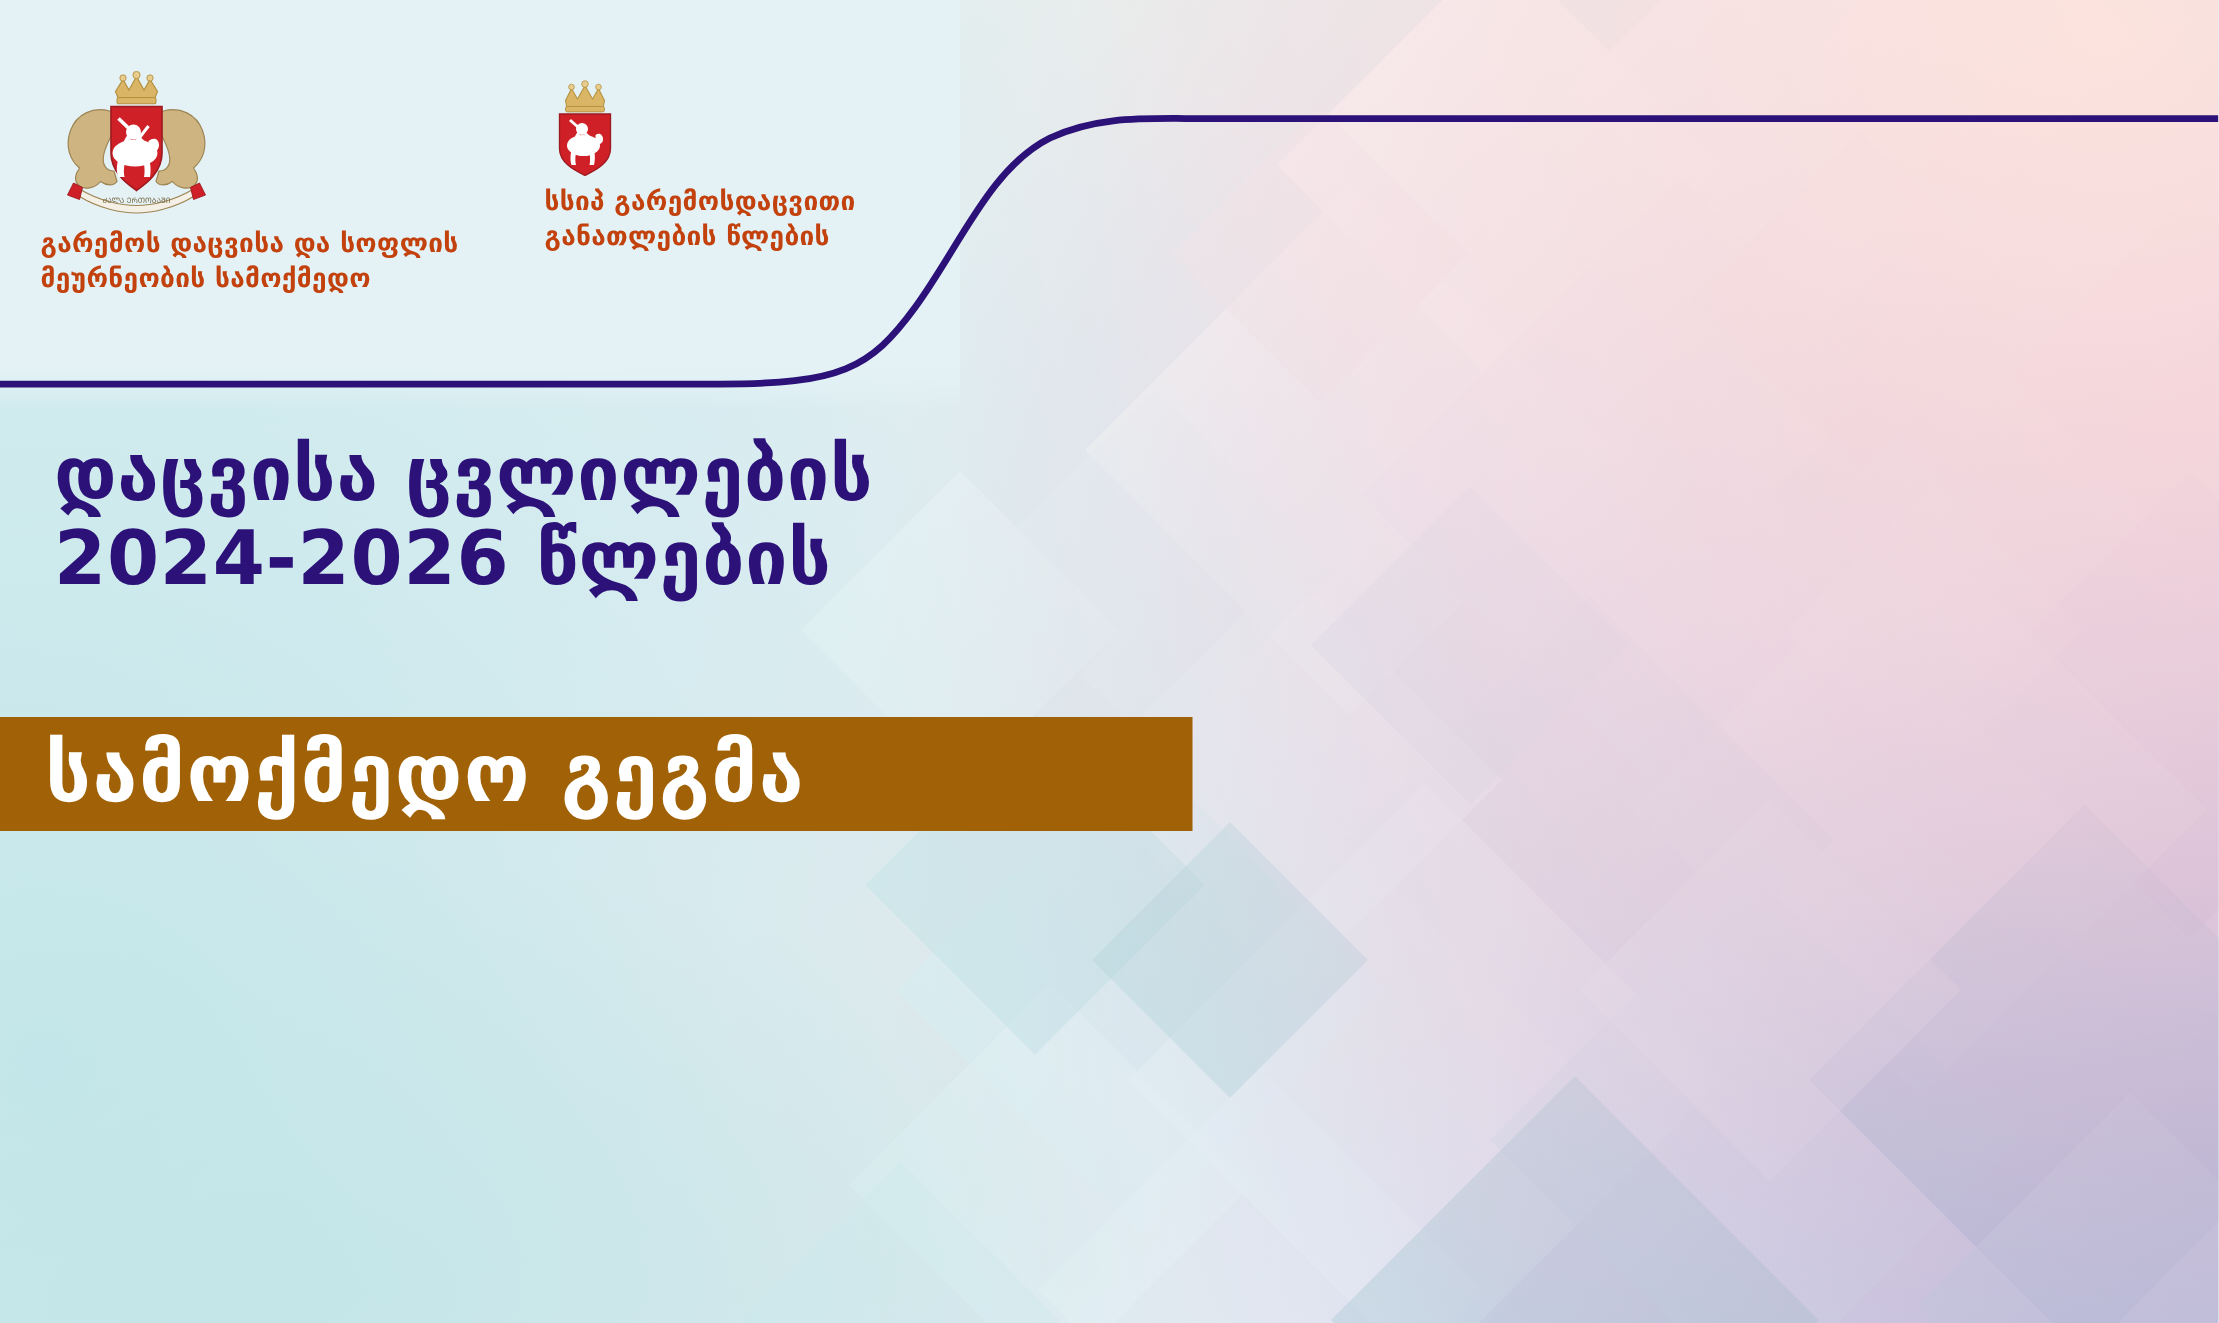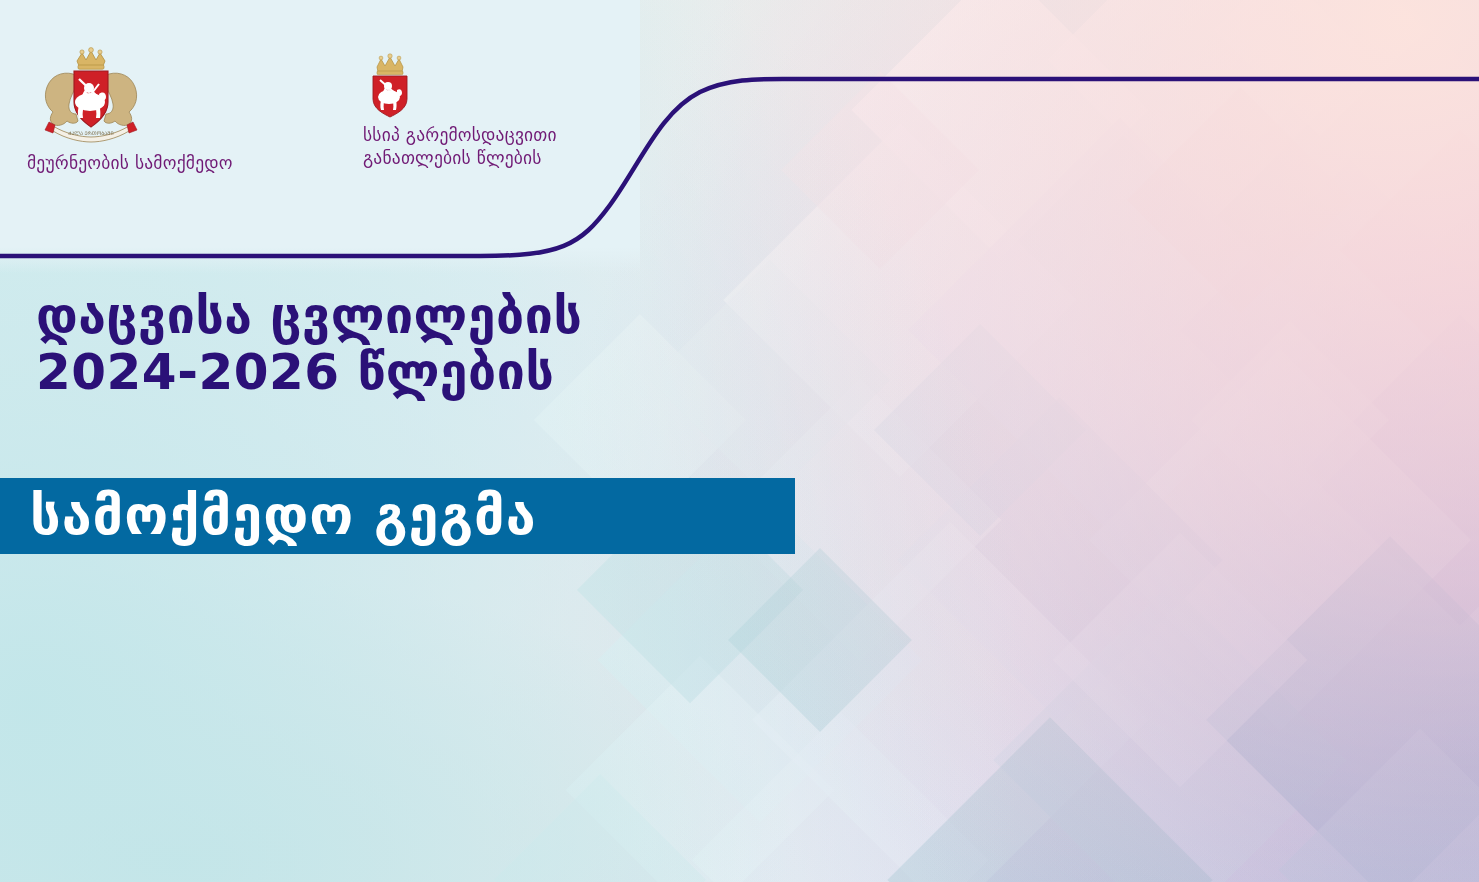--- a/index.html
+++ b/index.html
@@ -47,38 +47,38 @@
   
   .logos{position:absolute;left:0;top:0;width:640px;height:230px;}
   .logo-block{position:absolute;}
   .logo-gov{left:27px;top:44px;width:300px;}
   .logo-cent{left:363px;top:52px;width:250px;}
 
   .emblem-big{width:116px;height:100px;margin:0 auto 0 6px;position:relative;}
   .emblem-small{width:58px;height:66px;position:relative;margin-left:2px;}
 
   .logo-text{
-    color:#701a75;font-weight:normal;line-height:1.32;
+    color:#c2410c;font-weight:bold;line-height:1.32;
     letter-spacing:0.2px;
   }
   .logo-gov .logo-text{font-size:17.5px;margin-top:8px;}
   .logo-cent .logo-text{font-size:17.5px;margin-top:6px;}
 
   
   .title{
     position:absolute;left:36px;top:288px;width:820px;
     color:#2b1178;font-weight:bold;font-size:50px;line-height:1.12;
     letter-spacing:0.5px;
   }
   .title .line{display:block;white-space:nowrap;}
 
   
   .banner{
     position:absolute;left:0;top:478px;width:795px;height:76px;
-    background:#0369a1;
+    background:#a16207;
     display:flex;align-items:center;
   }
   .banner-text{
     color:#ffffff;font-weight:bold;font-size:54px;letter-spacing:1px;
     margin-left:30px;white-space:nowrap;line-height:1;
   }
 </style>
 </head>
 <body>
 
@@ -164,20 +164,21 @@
           <g>
             <path d="M20,82 C33,90 48,93 58,93 C68,93 83,90 96,82 L96,87 C83,95 68,98 58,98
                      C48,98 33,95 20,87 Z" fill="#f4f0e6" stroke="#9d8554" stroke-width="0.8"></path>
             <path d="M16,78 L22,81 L20,89 L12,86 Z" fill="#cf2027" stroke="#9d1a20" stroke-width="0.6"></path>
             <path d="M100,78 L94,81 L96,89 L104,86 Z" fill="#cf2027" stroke="#9d1a20" stroke-width="0.6"></path>
             <text x="58" y="91" font-size="5" fill="#7a6a45" text-anchor="middle" font-family="'DejaVu Sans',sans-serif">ᲫᲐᲚᲐ ᲔᲠᲗᲝᲑᲐᲨᲘ</text>
           </g>
         </svg>
       </div>
       <div class="logo-text">
+        <div>გარემოს დაცვისა და სოფლის</div>
         <div>მეურნეობის სამოქმედო</div>
       </div>
     </div>
 
     <div class="logo-block logo-cent">
       <div class="emblem-small">
         <svg viewBox="0 0 58 66" width="58" height="66">
           <g>
             <path d="M12,15 L16,7 L20,14 L25,5 L30,14 L34,7 L38,15 L37,20 L13,20 Z" fill="#d9b565" stroke="#b3903f" stroke-width="0.7"></path>
             <circle cx="16" cy="6" r="1.9" fill="#e8cd8e" stroke="#b3903f" stroke-width="0.5"></circle>

